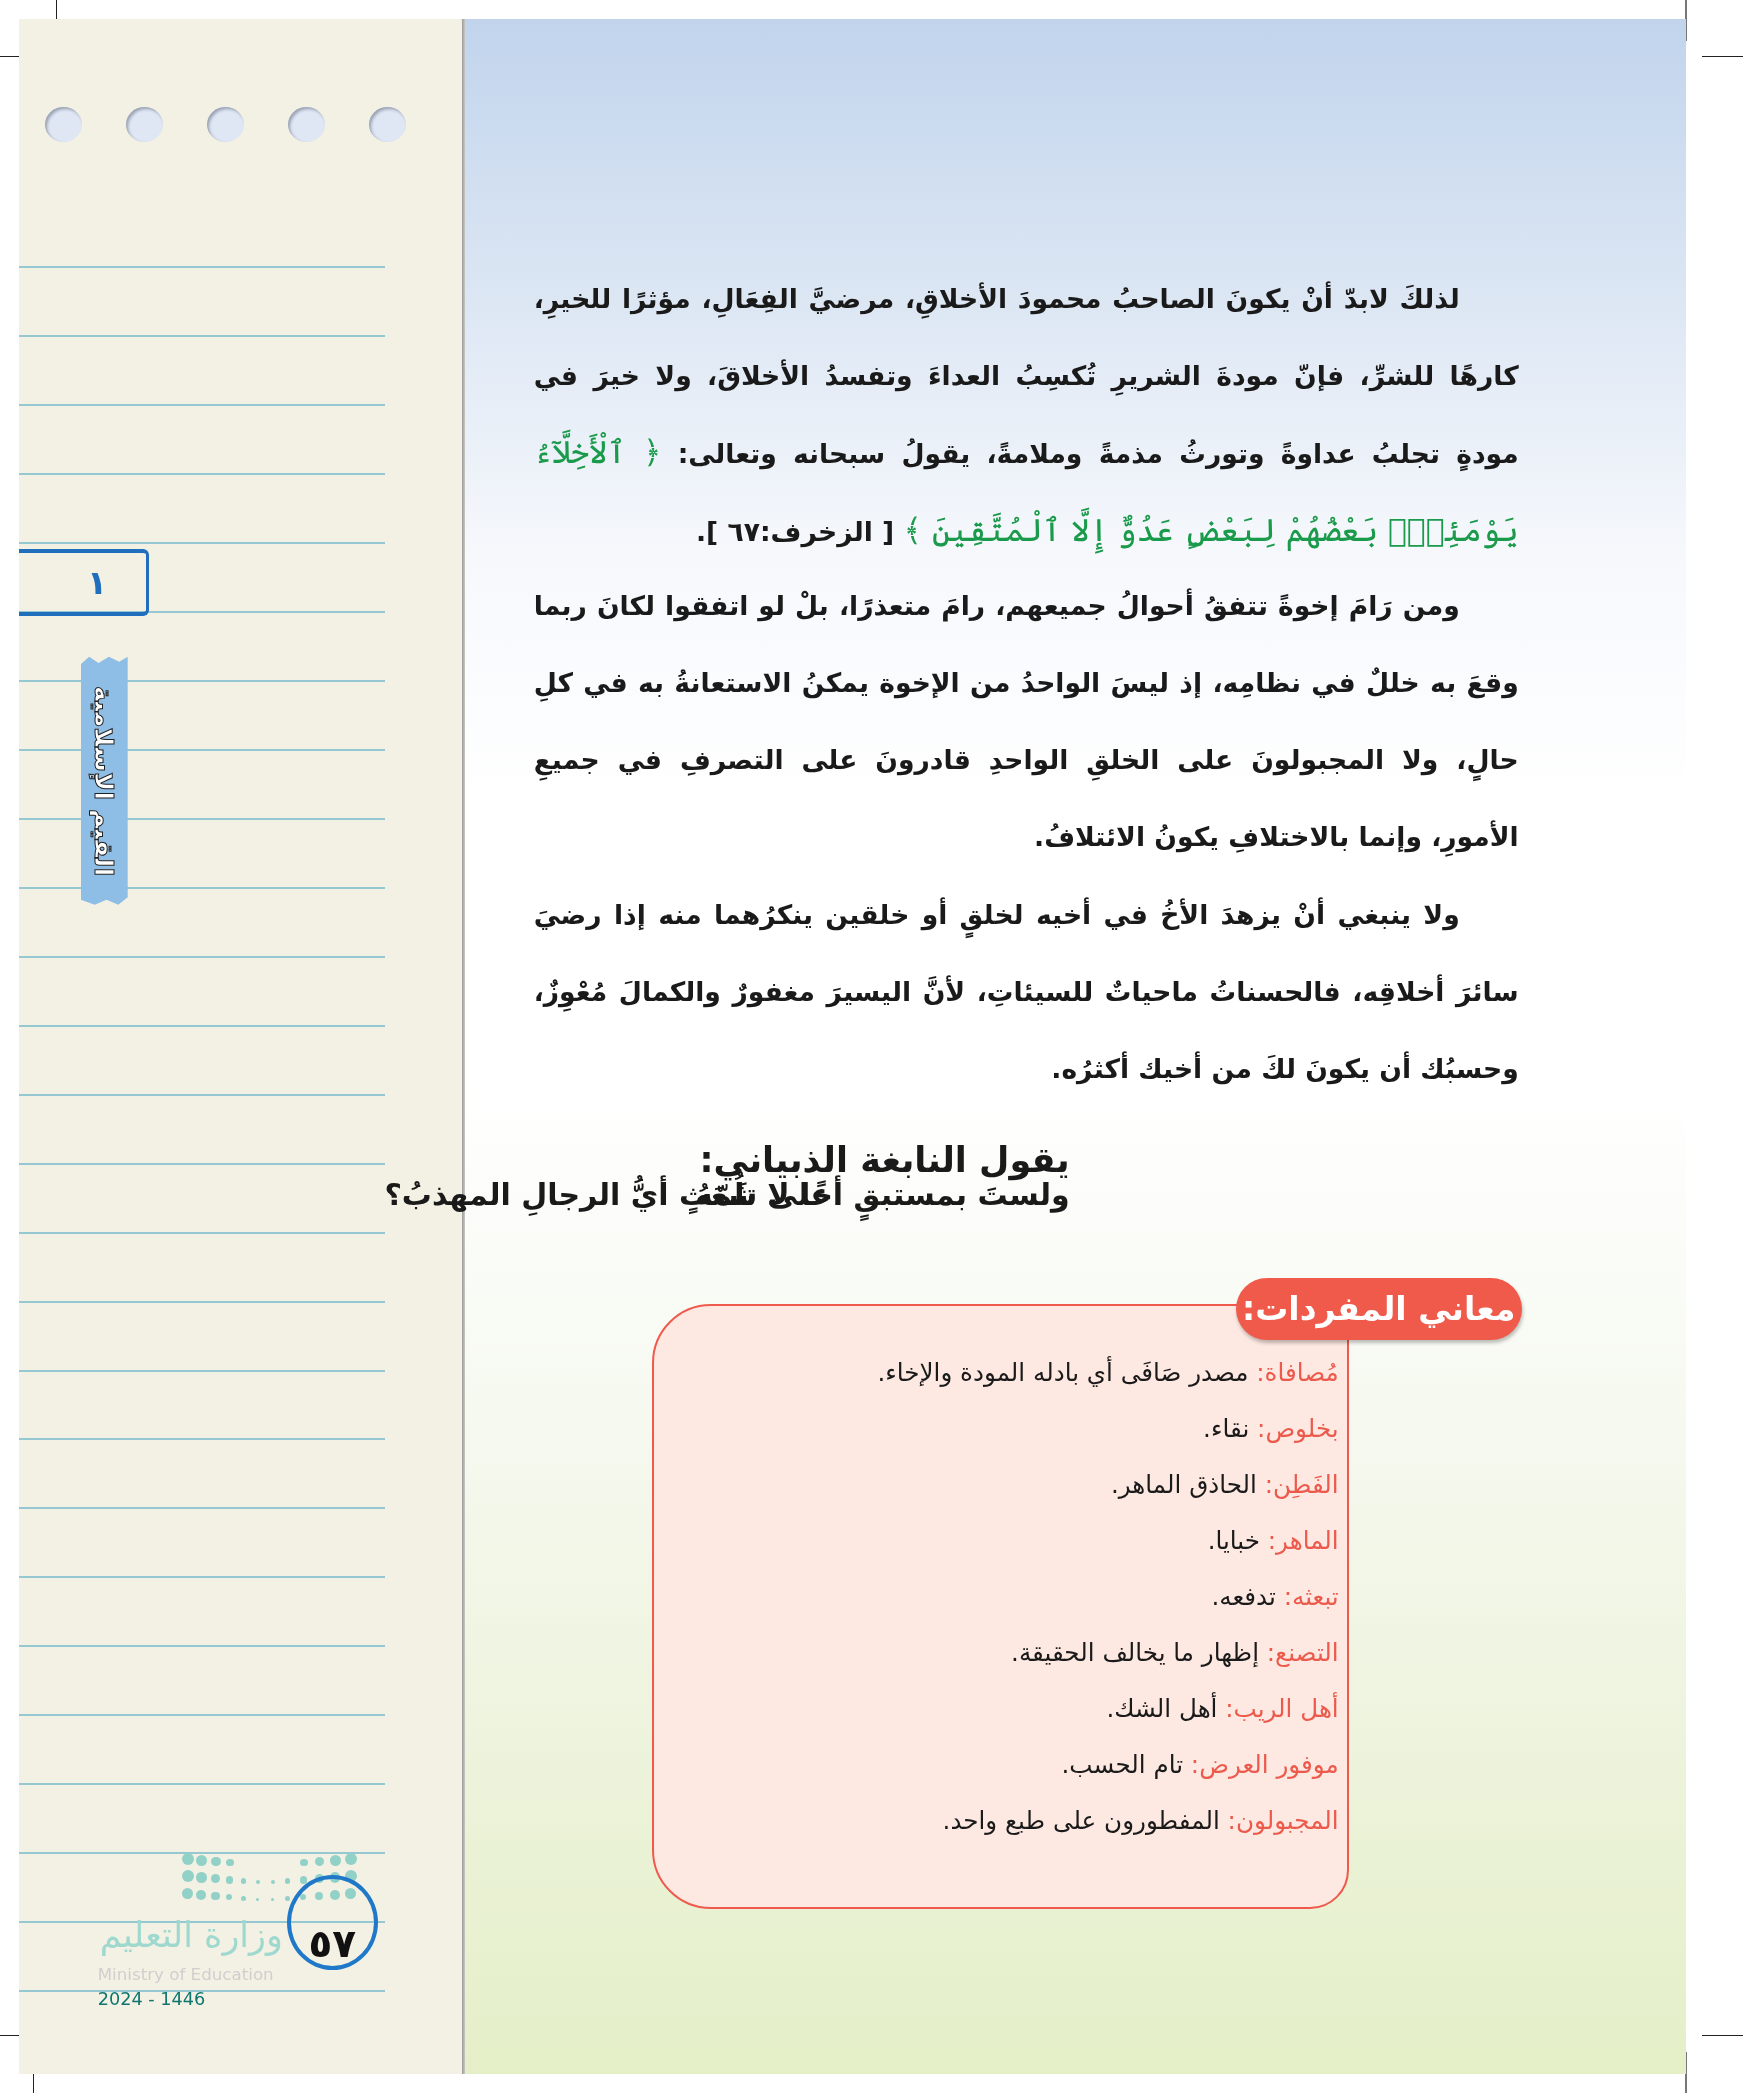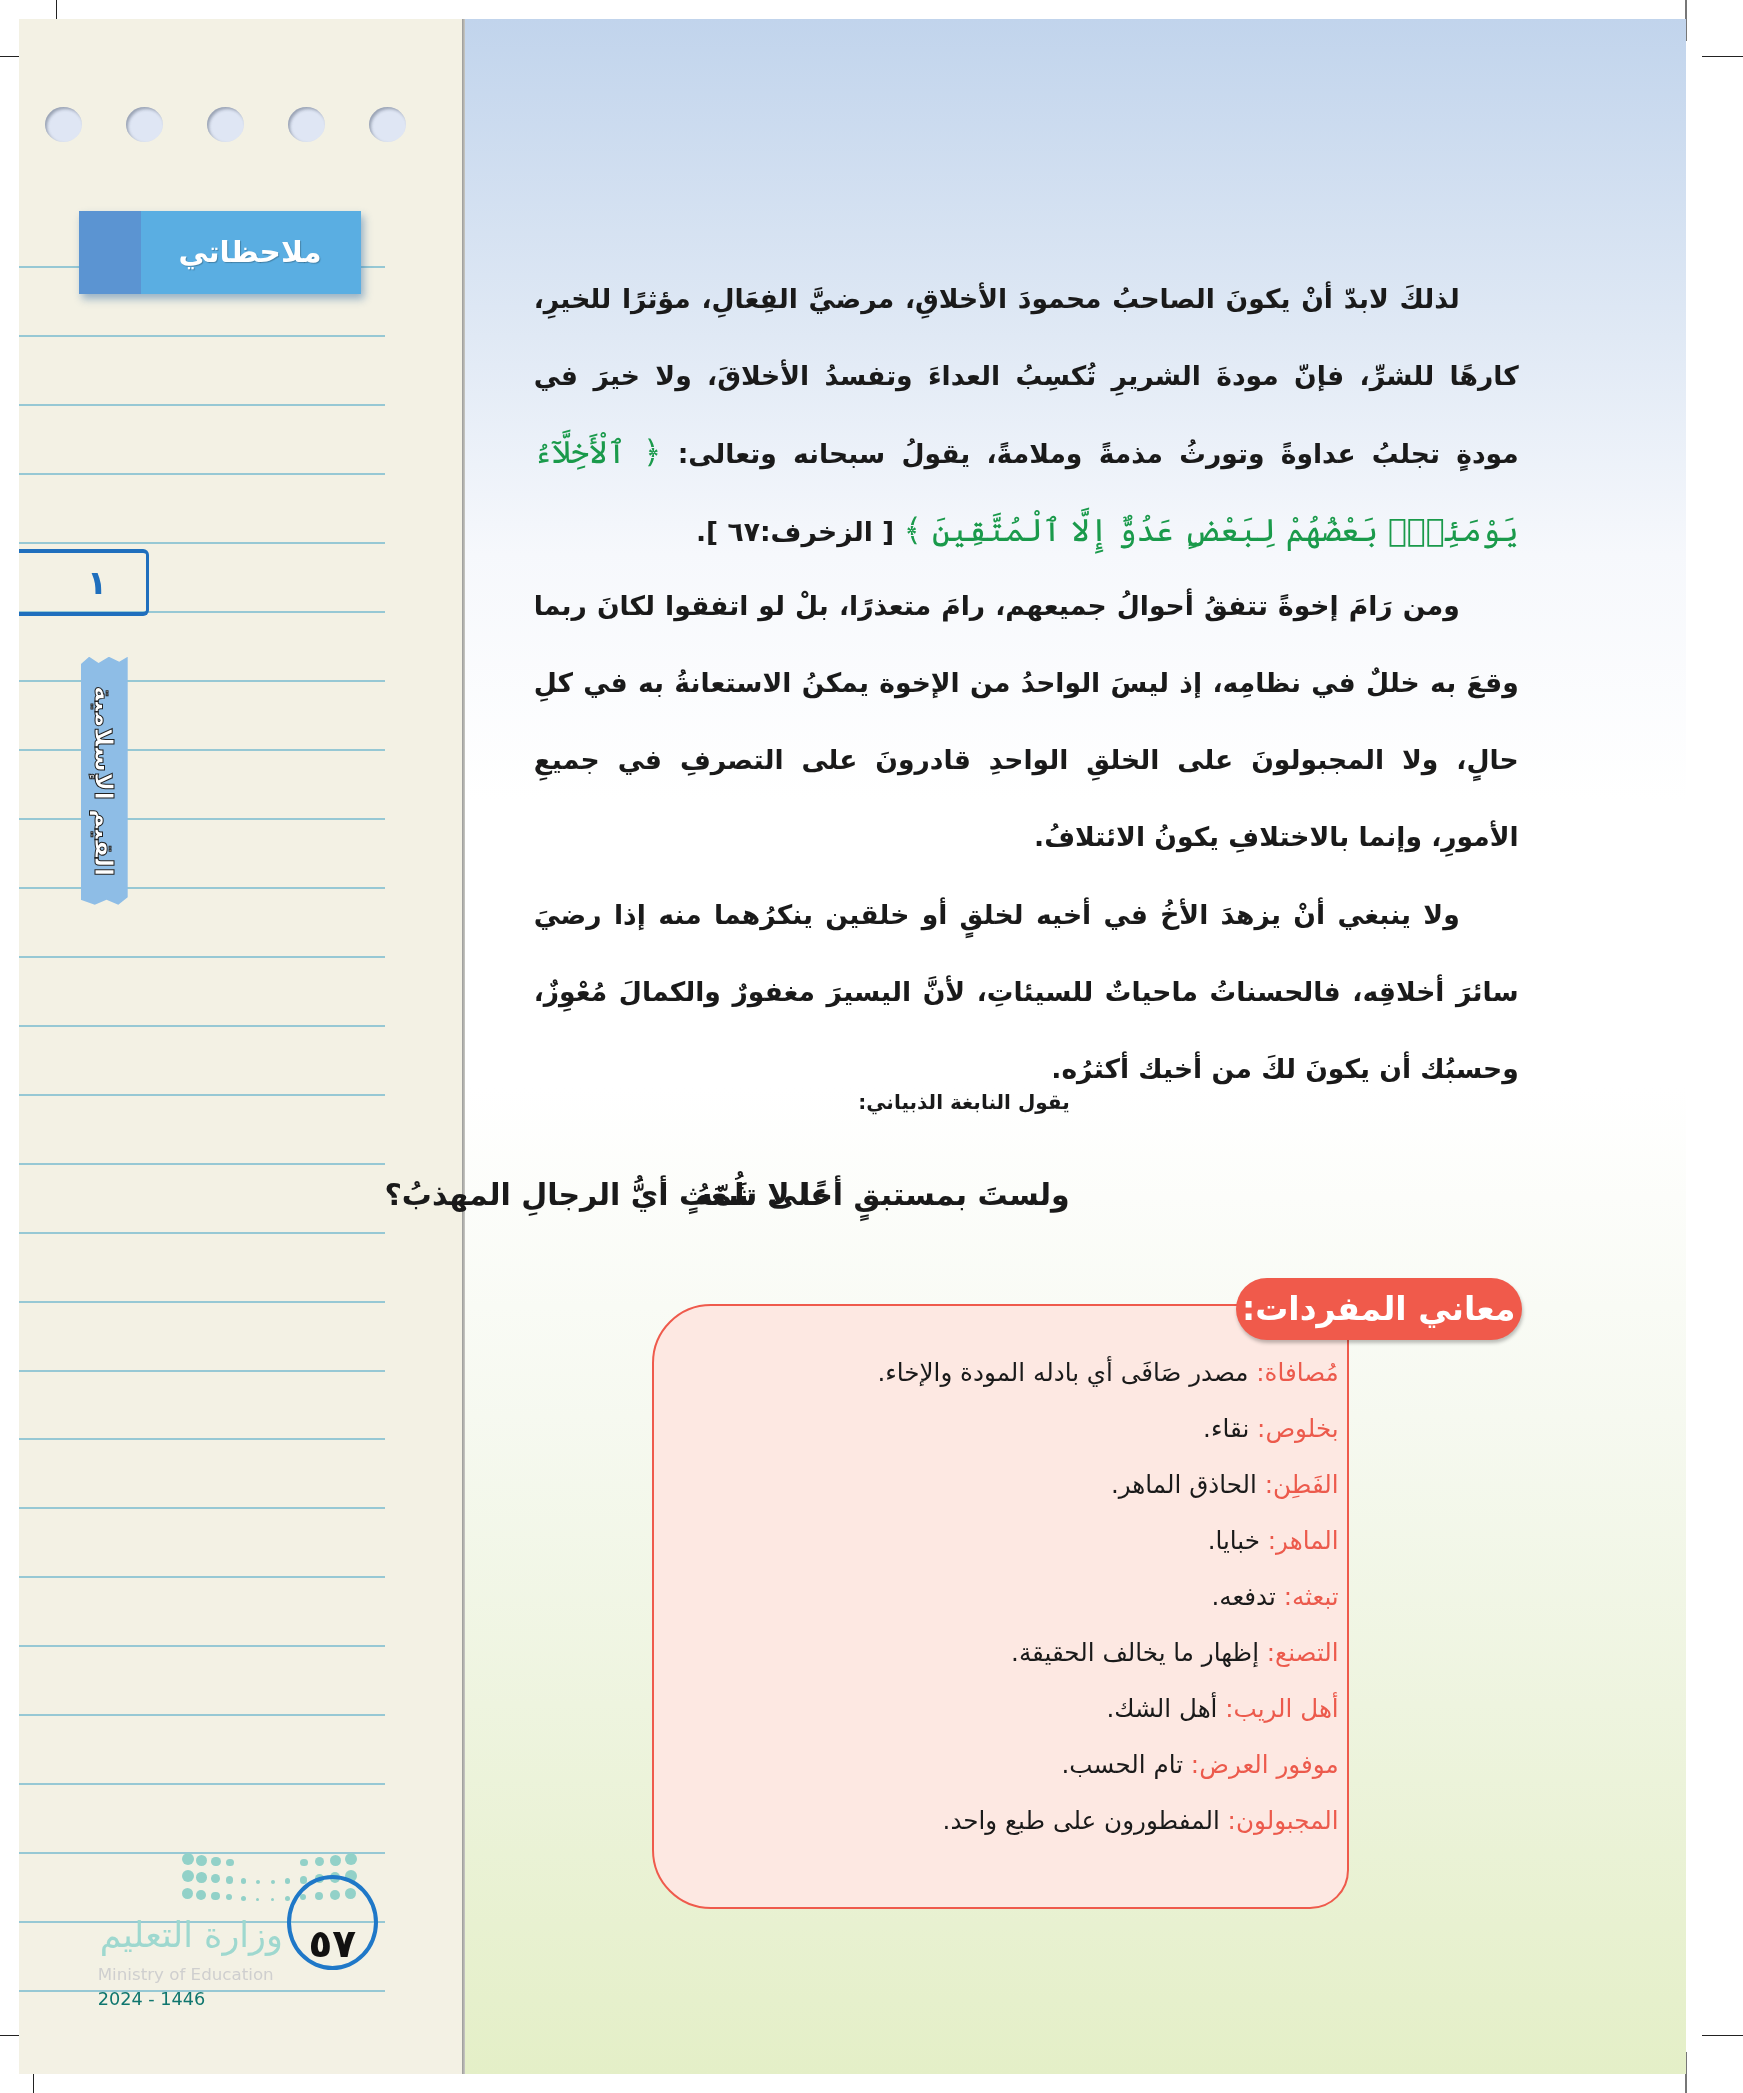--- a/index.html
+++ b/index.html
@@ -55,21 +55,21 @@
   .body-text { position: absolute; left: 69px; width: 985px; direction: rtl; text-align: justify;
     text-align-last: right; font-family: "DejaVu Sans", sans-serif; font-weight: bold; font-size: 26.6px;
     color: #1a1a1a; line-height: 77px; }
   .p1 { top: 241px; }
   .p2 { top: 548px; }
   .p3 { top: 857px; }
   .indent { display: inline-block; width: 59px; }
   .quran { color: #1a9a4b; font-family: "DejaVu Serif", serif; font-weight: normal; font-size: 31.5px; }
   .ref { font-weight: bold; }
 
-  .poet-intro { position: absolute; right: 616px; top: 1071px; direction: rtl; font-weight: bold; font-size: 20px;
+  .poet-intro { position: absolute; right: 616px; top: 1121px; direction: rtl; font-weight: bold; font-size: 35px;
     color: #1a1a1a; font-family: "DejaVu Sans", sans-serif; }
   .verse { position: absolute; top: 1158px; direction: rtl; font-weight: bold; font-size: 30px; color: #1a1a1a;
     font-family: "DejaVu Sans", sans-serif; white-space: nowrap; }
   .verse.first { right: 616px; }
   .verse.second { right: 855px; }
 
   .vocab-box { position: absolute; left: 187px; top: 1285px; width: 697px; height: 605px;
     background: #fde8e2; border: 2px solid #ef5a4c; border-radius: 54px 0 0 54px / 54px 0 0 54px;
     border-top-right-radius: 0; border-bottom-right-radius: 37px; }
   .vocab-box { border-radius: 59px 0 39px 59px; }
@@ -123,23 +123,20 @@
         <div class="rule" style="top: 1488px;"></div>
         <div class="rule" style="top: 1557px;"></div>
         <div class="rule" style="top: 1626px;"></div>
         <div class="rule" style="top: 1695px;"></div>
         <div class="rule" style="top: 1764px;"></div>
         <div class="rule" style="top: 1833px;"></div>
         <div class="rule" style="top: 1902px;"></div>
         <div class="rule" style="top: 1971px;"></div>
       </div>
 
-    <div class="notes-label">
-      <span>ملاحظاتي</span>
-    </div>
 
     <div class="unit-tab">
       <span>١</span>
     </div>
 
     <div class="tape">
       <span>القيم الإسلامية</span>
     </div>
 
     <div class="logo-dots" id="logo-dots">

